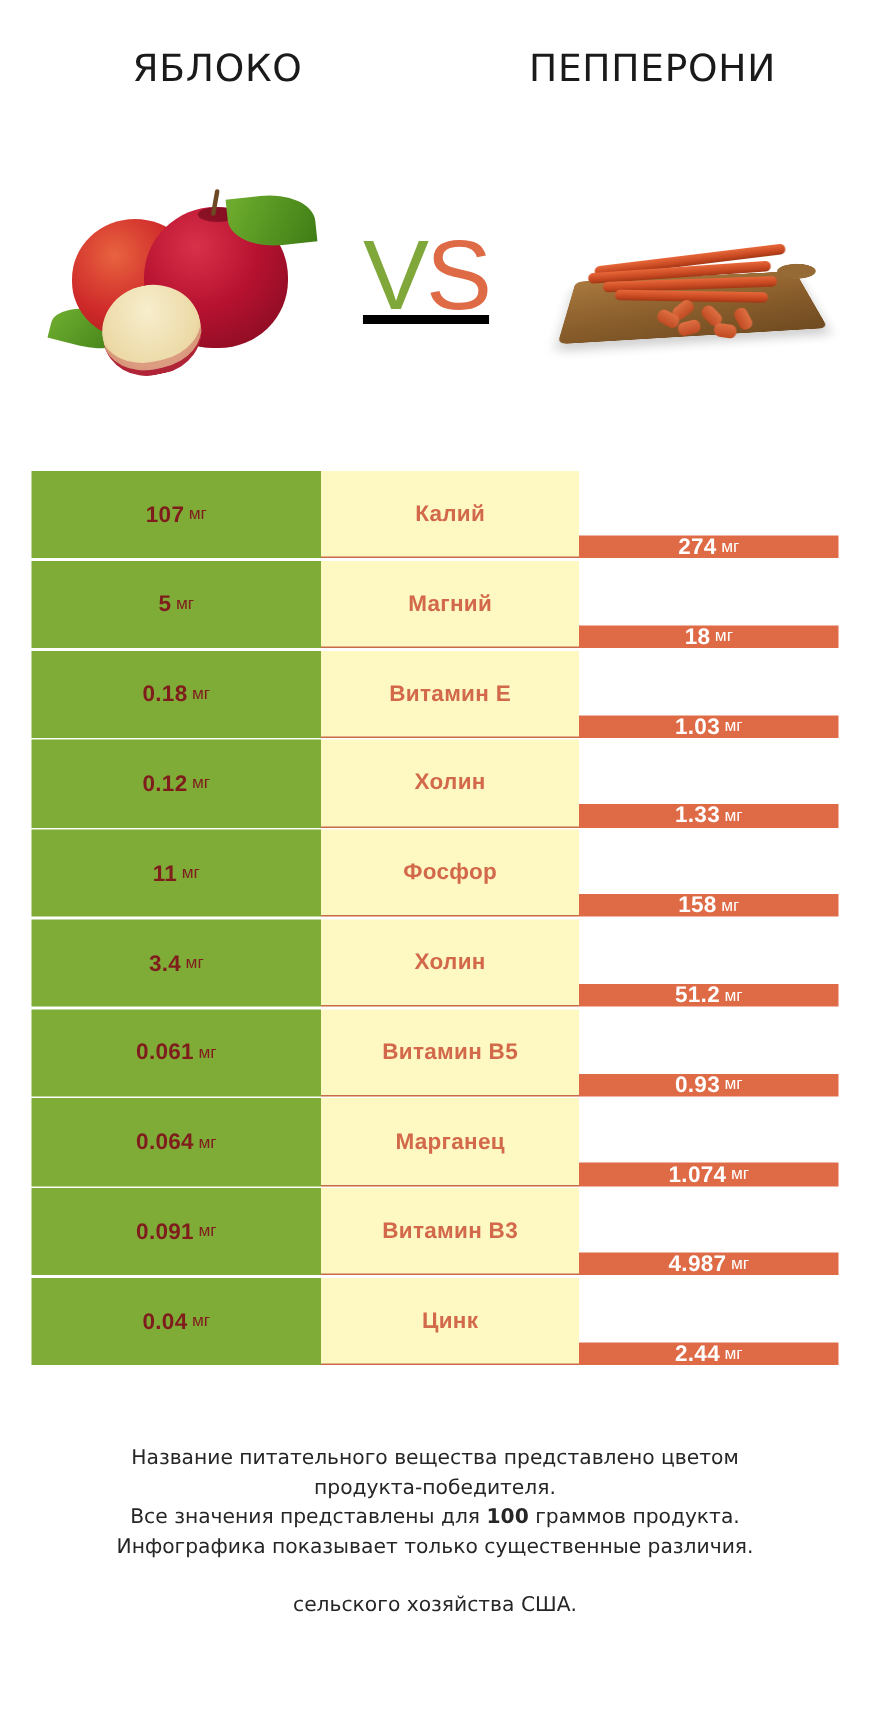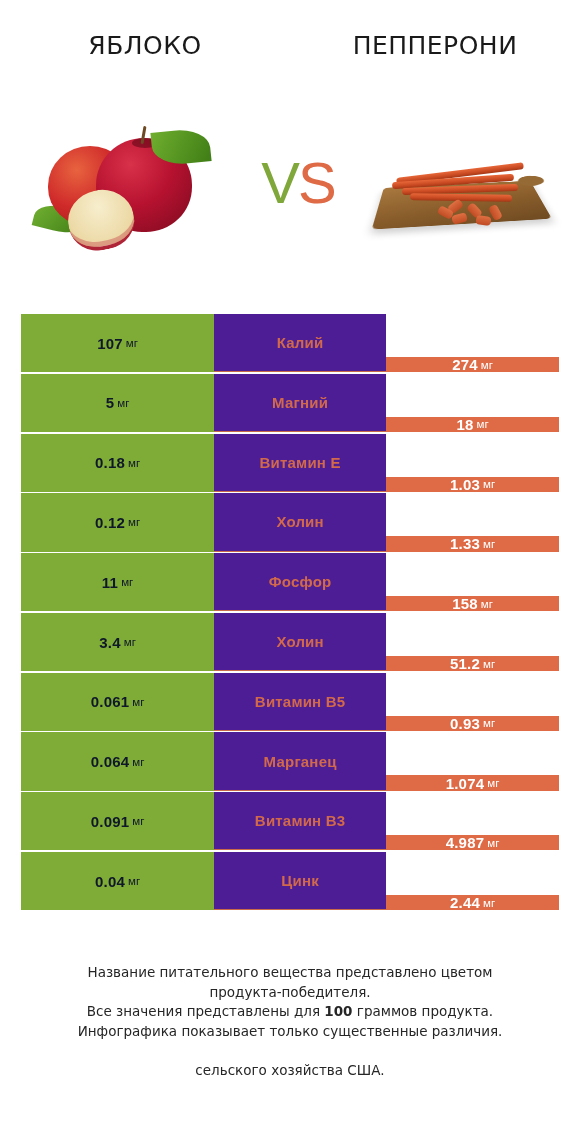--- a/index.html
+++ b/index.html
@@ -53,30 +53,31 @@
   }
   .hero-right {
     position: absolute;
     left: 372px;
     top: 18px;
     width: 180px;
     height: 118px;
   }
   .vs {
     position: absolute;
-    left: 236px;
+    left: 222px;
     top: 18px;
     width: 124px;
     height: 110px;
-    font-size: 58px;
+    font-size: 66px;
     font-weight: 300;
     letter-spacing: -2px;
     line-height: 110px;
     text-align: center;
     font-family: "Liberation Sans", sans-serif;
+    text-decoration: underline;
   }
   .vs .v { color: #7FA73A; }
   .vs .s { color: #DF6A46; }
 
   
   .apple-a, .apple-b {
     position: absolute;
     border-radius: 50% 50% 48% 48%;
   }
   .apple-a {
@@ -177,25 +178,25 @@
   }
   .cell {
     display: flex;
     align-items: center;
     justify-content: center;
     box-sizing: border-box;
   }
   .cell-left {
     width: 201px;
     background: #7FAC36;
-    color: #0f172a;
+    color: #7f1d1d;
   }
   .cell-mid {
     width: 179px;
-    background: #4c1d95;
+    background: #fef9c3;
     border-bottom: 1px solid #C96A4A;
     color: #D2694A;
     font-size: 15px;
     font-weight: 700;
     letter-spacing: 0.2px;
   }
   .cell-right {
     width: 180px;
     background: #DF6A46;
     color: #ffffff;

